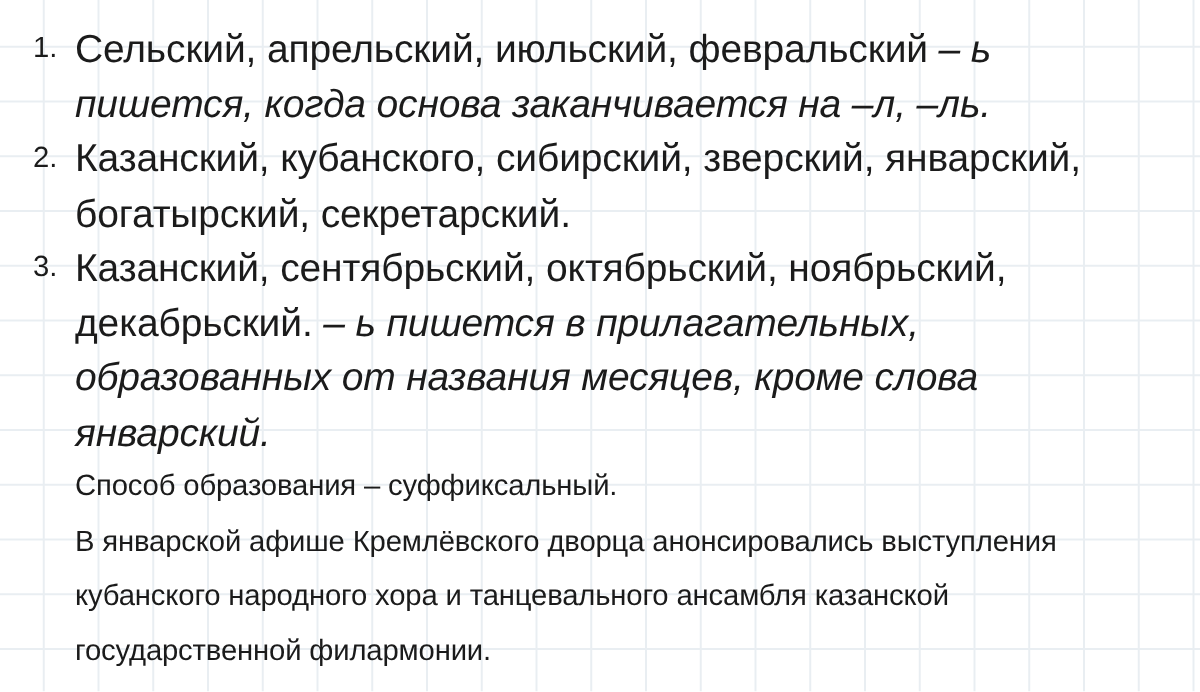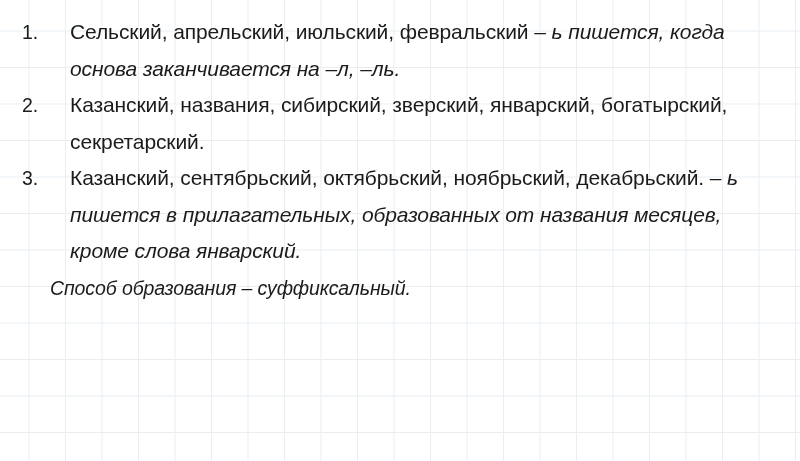--- a/index.html
+++ b/index.html
@@ -41,67 +41,66 @@
   .num {
     flex: 0 0 auto;
     width: 28px;
     font-size: 19.5px;
     color: #1b1b1b;
     line-height: 36.5px;
     text-align: left;
   }
   .body {
     flex: 1 1 auto;
-    font-size: 21px;
+    font-size: 26px;
     color: #1b1b1b;
     line-height: 36.5px;
     letter-spacing: -0.1px;
-    margin-left: 20px;
   }
   .plain {
     font-style: normal;
   }
   .it {
     font-style: italic;
   }
   .para {
     font-size: 19.5px;
     color: #1b1b1b;
     line-height: 36.5px;
     padding-left: 28px;
     letter-spacing: -0.1px;
   }
   .para.italic {
-    font-style: italic;
   }
 </style>
 </head>
 <body>
 
 <div class="page">
   <div class="content">
 
     <div class="item">
       <div class="num">1.</div>
       <div class="body">
         <span class="plain">Сельский, апрельский, июльский, февральский </span><span class="it">– </span><span class="it">ь пишется, когда основа заканчивается на –л, –ль.</span>
       </div>
     </div>
 
     <div class="item">
       <div class="num">2.</div>
       <div class="body">
-        <span class="plain">Казанский, названия, сибирский, зверский, январский, богатырский, секретарский.</span><span class="it"></span><span class="it"></span>
+        <span class="plain">Казанский, кубанского, сибирский, зверский, январский, богатырский, секретарский.</span><span class="it"></span><span class="it"></span>
       </div>
     </div>
 
     <div class="item">
       <div class="num">3.</div>
       <div class="body">
         <span class="plain">Казанский, сентябрьский, октябрьский, ноябрьский, декабрьский. </span><span class="it">– </span><span class="it">ь пишется в прилагательных, образованных от названия месяцев, кроме слова январский.</span>
       </div>
     </div>
 
     <div class="para italic">Способ образования – суффиксальный.</div>
 
+    <div class="para">В январской афише Кремлёвского дворца анонсировались выступления кубанского народного хора и танцевального ансамбля казанской государственной филармонии.</div>
 
   </div>
 </div>
 
 </body></html>

